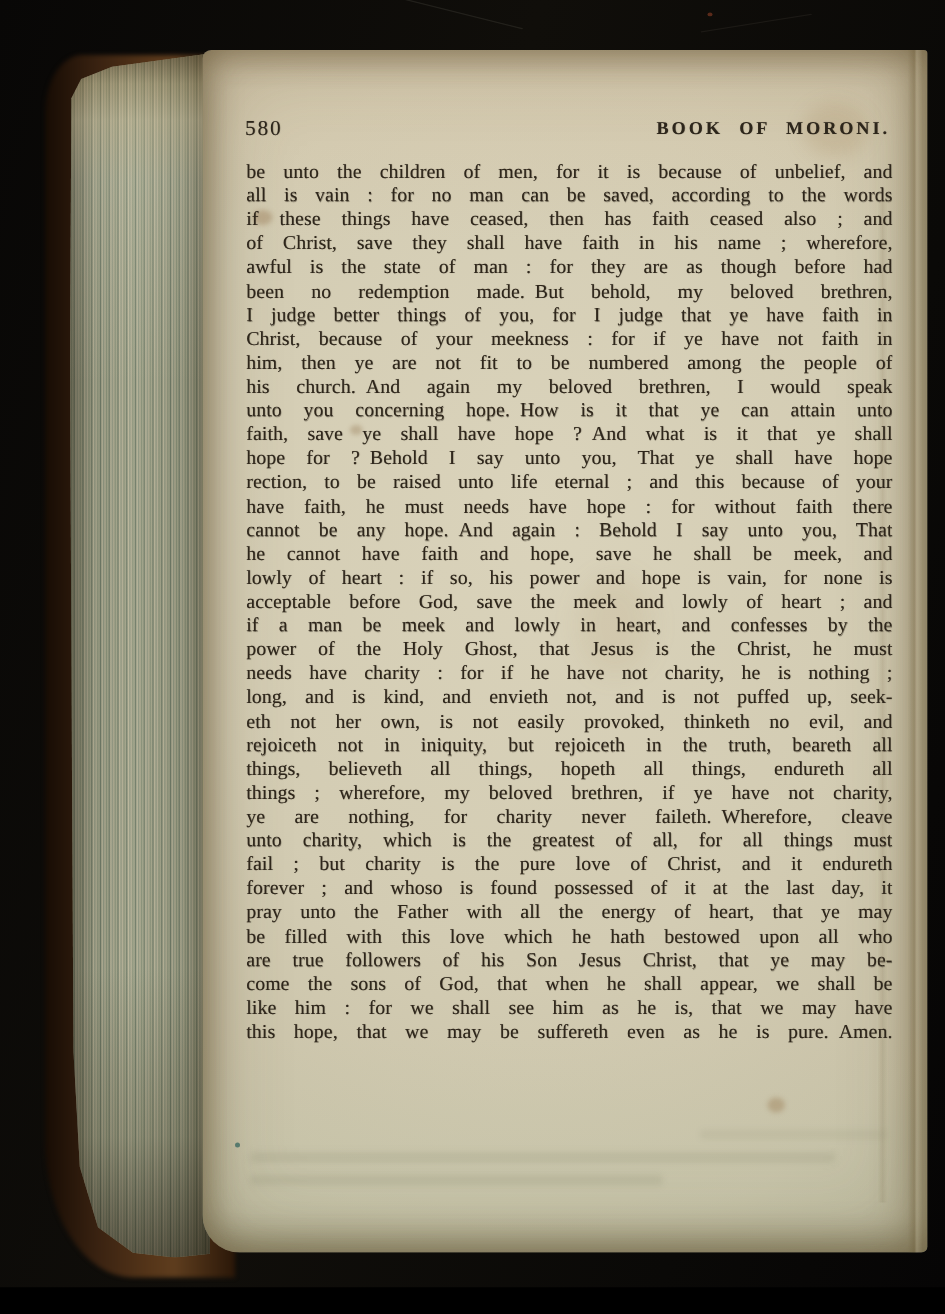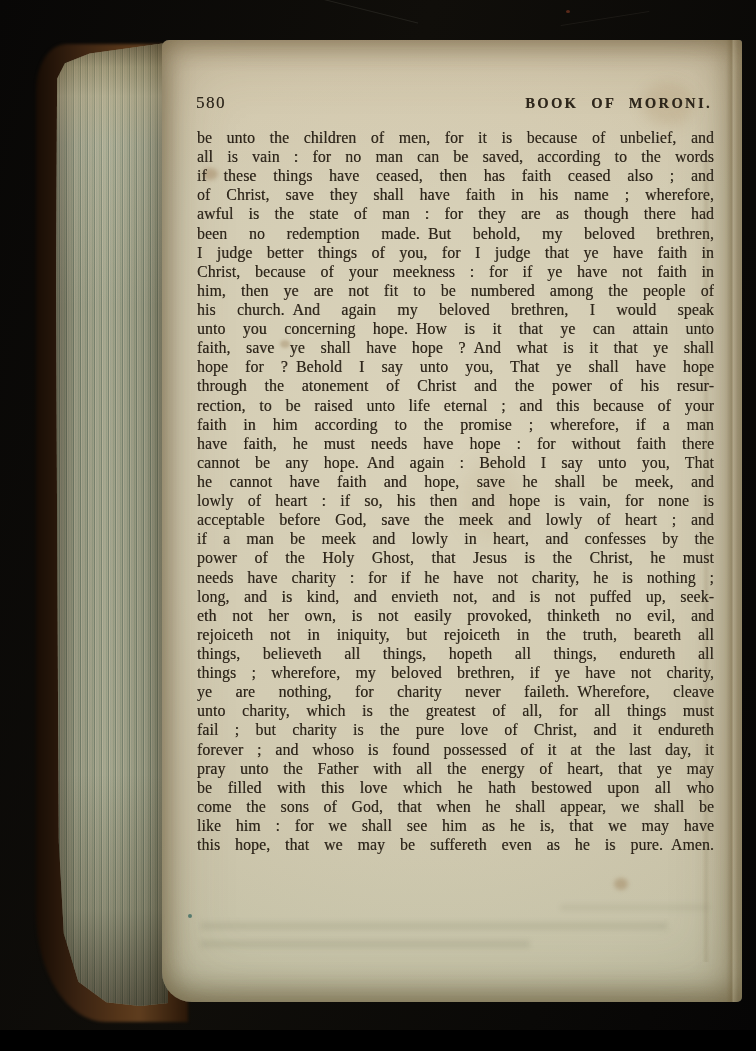--- a/index.html
+++ b/index.html
@@ -122,49 +122,48 @@
     <div class="header">
       <span class="page-num">580</span>
       <span class="running-title">BOOK OF MORONI.</span>
     </div>
 
     <div class="body-text">
         <div class="text-line">be unto the children of men, for it is because of unbelief, and</div>
         <div class="text-line">all is vain : for no man can be saved, according to the words</div>
         <div class="text-line">if these things have ceased, then has faith ceased also ; and</div>
         <div class="text-line">of Christ, save they shall have faith in his name ; wherefore,</div>
-        <div class="text-line">awful is the state of man : for they are as though there had</div>
+        <div class="text-line">awful is the state of man : for they are as though before had</div>
         <div class="text-line">been no redemption made. But behold, my beloved brethren,</div>
         <div class="text-line">I judge better things of you, for I judge that ye have faith in</div>
         <div class="text-line">Christ, because of your meekness : for if ye have not faith in</div>
         <div class="text-line">him, then ye are not fit to be numbered among the people of</div>
         <div class="text-line">his church. And again my beloved brethren, I would speak</div>
         <div class="text-line">unto you concerning hope. How is it that ye can attain unto</div>
         <div class="text-line">faith, save ye shall have hope ? And what is it that ye shall</div>
         <div class="text-line">hope for ? Behold I say unto you, That ye shall have hope</div>
-        <div class="text-line">through the atonement of Christ and the power of his resur-</div>
         <div class="text-line">rection, to be raised unto life eternal ; and this because of your</div>
-        <div class="text-line">faith in him according to the promise ; wherefore, if a man</div>
         <div class="text-line">have faith, he must needs have hope : for without faith there</div>
         <div class="text-line">cannot be any hope. And again : Behold I say unto you, That</div>
         <div class="text-line">he cannot have faith and hope, save he shall be meek, and</div>
-        <div class="text-line">lowly of heart : if so, his then and hope is vain, for none is</div>
+        <div class="text-line">lowly of heart : if so, his power and hope is vain, for none is</div>
         <div class="text-line">acceptable before God, save the meek and lowly of heart ; and</div>
         <div class="text-line">if a man be meek and lowly in heart, and confesses by the</div>
         <div class="text-line">power of the Holy Ghost, that Jesus is the Christ, he must</div>
         <div class="text-line">needs have charity : for if he have not charity, he is nothing ;</div>
         <div class="text-line">long, and is kind, and envieth not, and is not puffed up, seek-</div>
         <div class="text-line">eth not her own, is not easily provoked, thinketh no evil, and</div>
         <div class="text-line">rejoiceth not in iniquity, but rejoiceth in the truth, beareth all</div>
         <div class="text-line">things, believeth all things, hopeth all things, endureth all</div>
         <div class="text-line">things ; wherefore, my beloved brethren, if ye have not charity,</div>
         <div class="text-line">ye are nothing, for charity never faileth. Wherefore, cleave</div>
         <div class="text-line">unto charity, which is the greatest of all, for all things must</div>
         <div class="text-line">fail ; but charity is the pure love of Christ, and it endureth</div>
         <div class="text-line">forever ; and whoso is found possessed of it at the last day, it</div>
         <div class="text-line">pray unto the Father with all the energy of heart, that ye may</div>
         <div class="text-line">be filled with this love which he hath bestowed upon all who</div>
+        <div class="text-line">are true followers of his Son Jesus Christ, that ye may be-</div>
         <div class="text-line">come the sons of God, that when he shall appear, we shall be</div>
         <div class="text-line">like him : for we shall see him as he is, that we may have</div>
         <div class="text-line">this hope, that we may be suffereth even as he is pure. Amen.</div>
       </div>
   </div>
 </div>
 
 </body></html>

